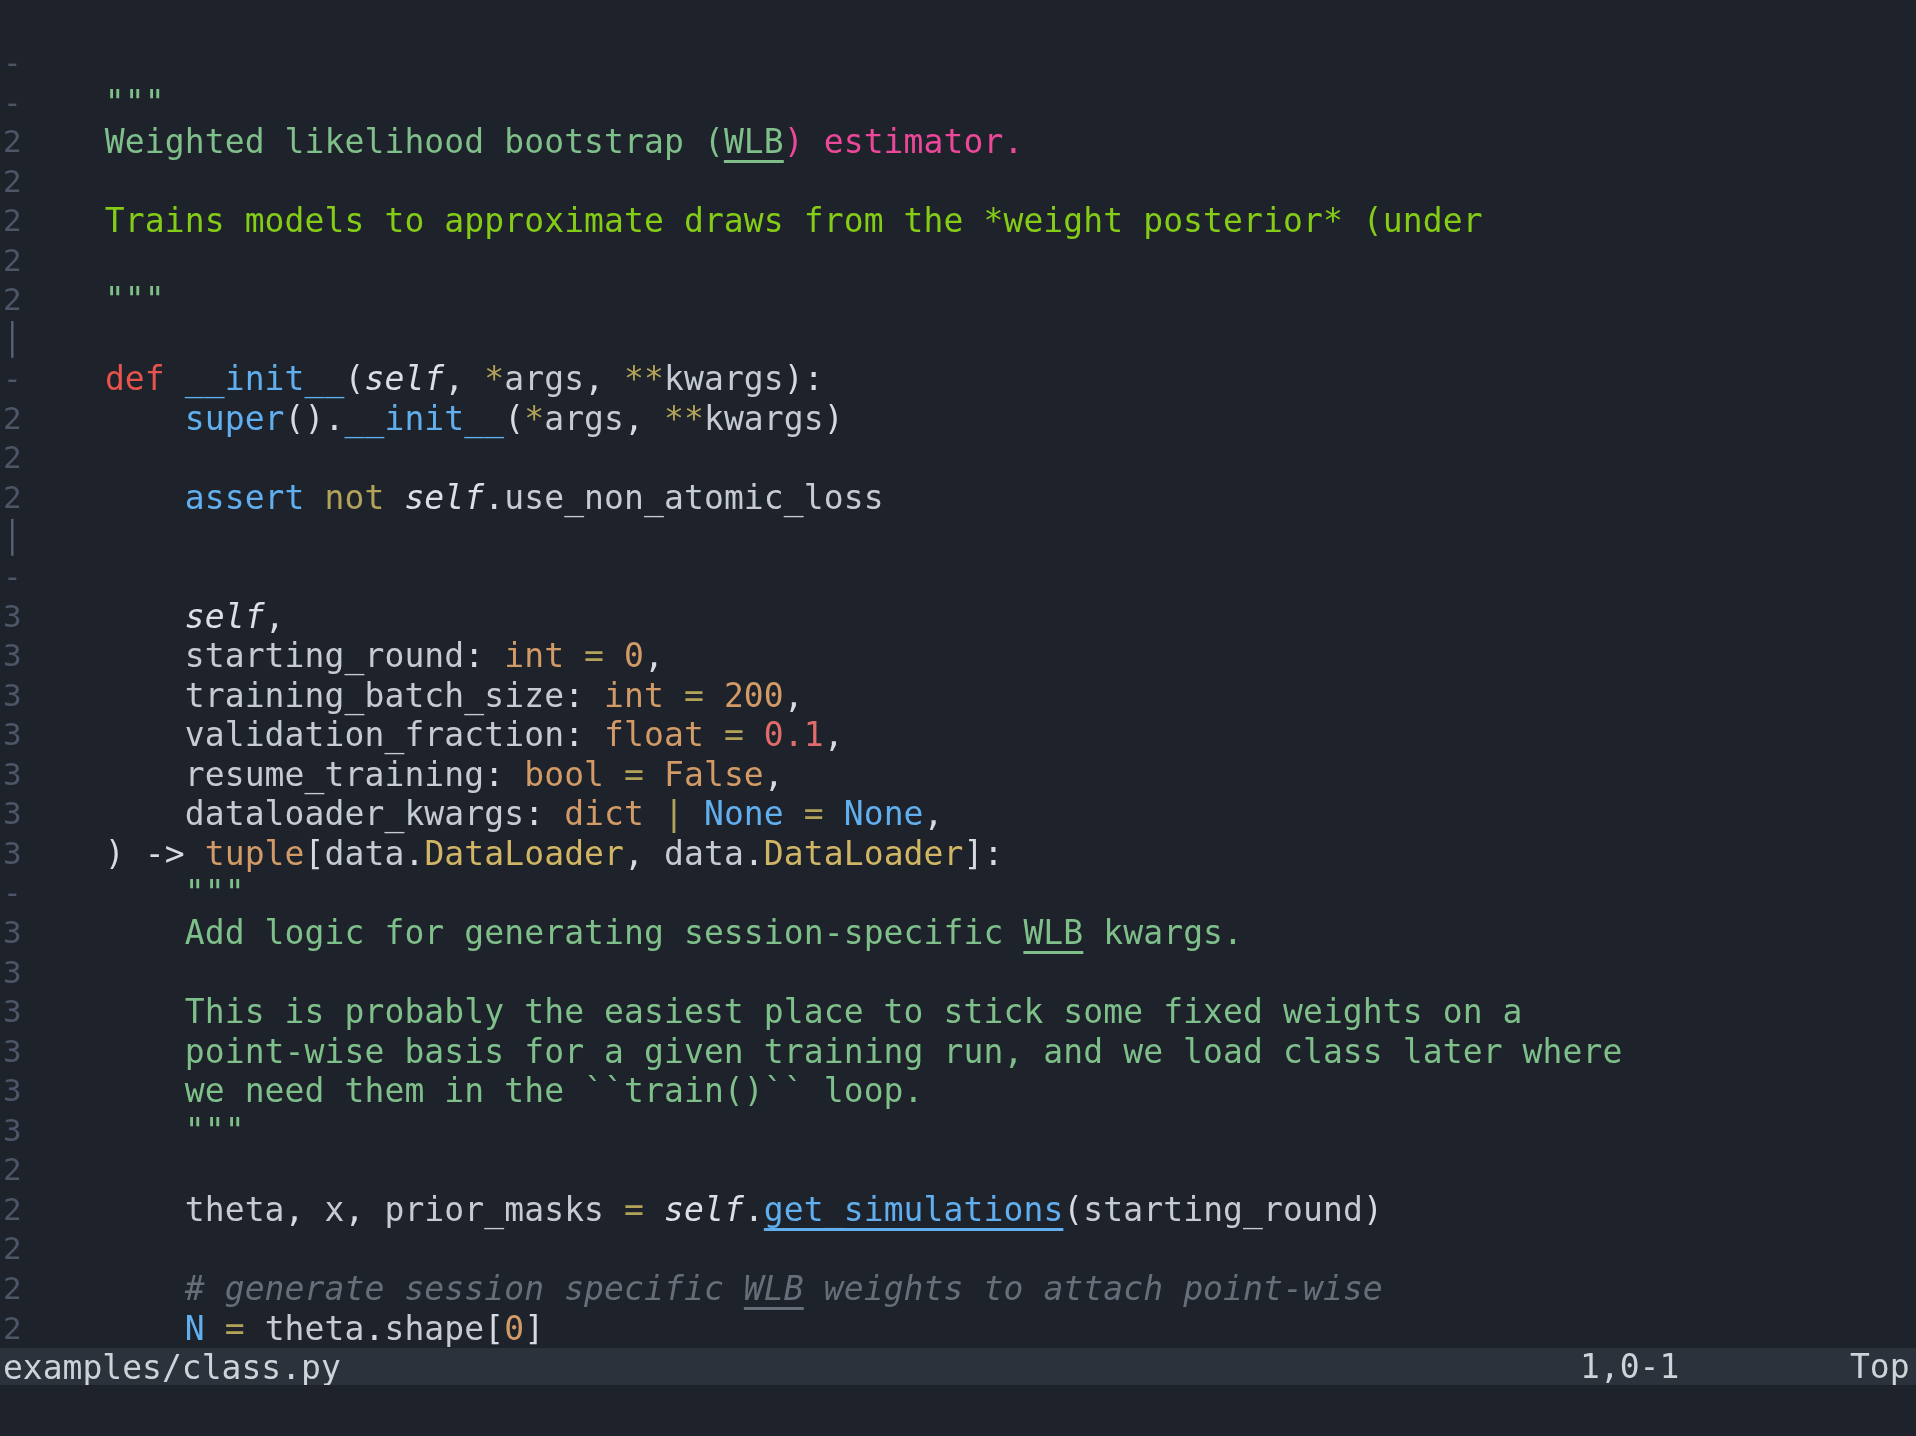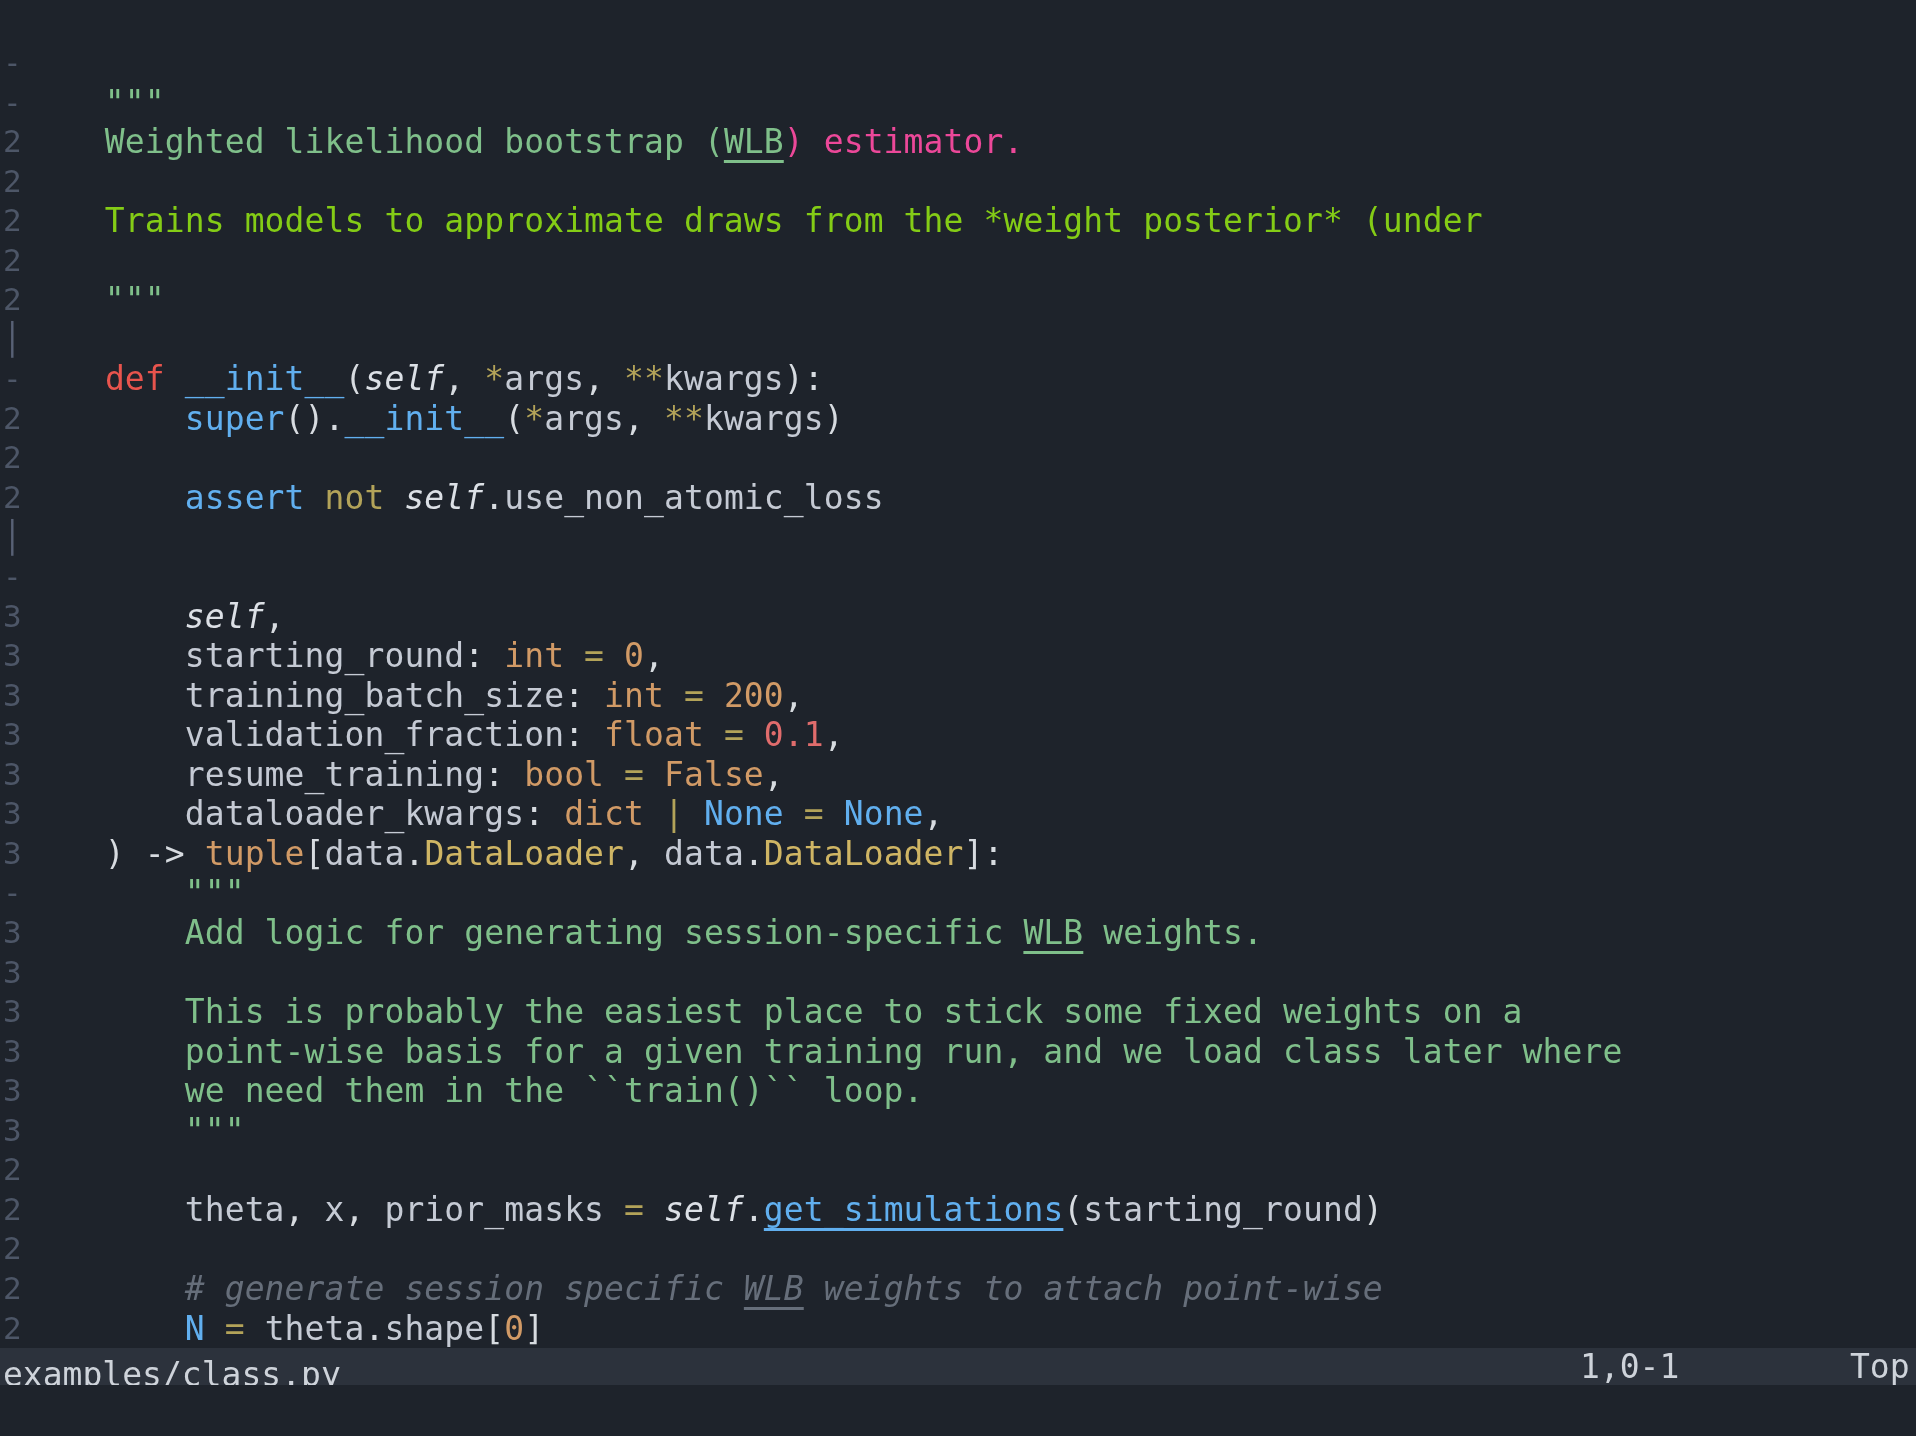--- a/index.html
+++ b/index.html
@@ -20,21 +20,21 @@
     flex:none;width:22px;padding-left:3px;overflow:visible;
     color:#4d5667;font-size:31px;
   }
   .code{flex:none;}
   .ul{text-decoration:underline;text-decoration-thickness:3px;text-underline-offset:7px;}
   .statusbar{
     position:absolute;left:0;top:1348px;width:1916px;height:37px;
     background:#2c323c;color:#ced3da;
     font-size:33px;line-height:37px;white-space:pre;
   }
-  .statusbar .filename{position:absolute;left:3px;top:8px;text-align:right;}
+  .statusbar .filename{position:absolute;left:3px;top:1px;text-align:right;}
   .statusbar .ruler{position:absolute;left:1580px;top:0;}
   .statusbar .toplabel{position:absolute;left:1850px;top:0;}
   .cmdline{
     position:absolute;left:0;top:1385px;width:1916px;height:51px;
     background:#1e232b;
   }
 </style>
 </head>
 <body>
 
@@ -55,21 +55,21 @@
       <div class="row"><span class="gutter" style="color: rgb(88, 97, 117);">│</span><span class="code"></span></div>
       <div class="row"><span class="gutter">-</span></div>
       <div class="row"><span class="gutter">3</span><span class="code"><span style="color: rgb(197, 202, 212);">        </span><span style="color: rgb(220, 224, 230); font-style: italic;">self</span><span style="color: rgb(215, 219, 224);">,</span></span></div>
       <div class="row"><span class="gutter">3</span><span class="code"><span style="color: rgb(197, 202, 212);">        starting_round</span><span style="color: rgb(215, 219, 224);">: </span><span style="color: rgb(209, 154, 102);">int</span><span style="color: rgb(197, 202, 212);"> </span><span style="color: rgb(179, 163, 89);">=</span><span style="color: rgb(197, 202, 212);"> </span><span style="color: rgb(209, 154, 102);">0</span><span style="color: rgb(215, 219, 224);">,</span></span></div>
       <div class="row"><span class="gutter">3</span><span class="code"><span style="color: rgb(197, 202, 212);">        training_batch_size</span><span style="color: rgb(215, 219, 224);">: </span><span style="color: rgb(209, 154, 102);">int</span><span style="color: rgb(197, 202, 212);"> </span><span style="color: rgb(179, 163, 89);">=</span><span style="color: rgb(197, 202, 212);"> </span><span style="color: rgb(209, 154, 102);">200</span><span style="color: rgb(215, 219, 224);">,</span></span></div>
       <div class="row"><span class="gutter">3</span><span class="code"><span style="color: rgb(197, 202, 212);">        validation_fraction</span><span style="color: rgb(215, 219, 224);">: </span><span style="color: rgb(209, 154, 102);">float</span><span style="color: rgb(197, 202, 212);"> </span><span style="color: rgb(179, 163, 89);">=</span><span style="color: rgb(197, 202, 212);"> </span><span style="color: rgb(224, 108, 108);">0.1</span><span style="color: rgb(215, 219, 224);">,</span></span></div>
       <div class="row"><span class="gutter">3</span><span class="code"><span style="color: rgb(197, 202, 212);">        resume_training</span><span style="color: rgb(215, 219, 224);">: </span><span style="color: rgb(209, 154, 102);">bool</span><span style="color: rgb(197, 202, 212);"> </span><span style="color: rgb(179, 163, 89);">=</span><span style="color: rgb(197, 202, 212);"> </span><span style="color: rgb(209, 154, 102);">False</span><span style="color: rgb(215, 219, 224);">,</span></span></div>
       <div class="row"><span class="gutter">3</span><span class="code"><span style="color: rgb(197, 202, 212);">        dataloader_kwargs</span><span style="color: rgb(215, 219, 224);">: </span><span style="color: rgb(209, 154, 102);">dict</span><span style="color: rgb(197, 202, 212);"> </span><span style="color: rgb(179, 163, 89);">|</span><span style="color: rgb(197, 202, 212);"> </span><span style="color: rgb(97, 175, 239);">None</span><span style="color: rgb(197, 202, 212);"> </span><span style="color: rgb(179, 163, 89);">=</span><span style="color: rgb(197, 202, 212);"> </span><span style="color: rgb(97, 175, 239);">None</span><span style="color: rgb(215, 219, 224);">,</span></span></div>
       <div class="row"><span class="gutter">3</span><span class="code"><span style="color: rgb(215, 219, 224);">    ) -&gt; </span><span style="color: rgb(209, 154, 102);">tuple</span><span style="color: rgb(215, 219, 224);">[</span><span style="color: rgb(197, 202, 212);">data</span><span style="color: rgb(215, 219, 224);">.</span><span style="color: rgb(207, 181, 100);">DataLoader</span><span style="color: rgb(215, 219, 224);">, </span><span style="color: rgb(197, 202, 212);">data</span><span style="color: rgb(215, 219, 224);">.</span><span style="color: rgb(207, 181, 100);">DataLoader</span><span style="color: rgb(215, 219, 224);">]:</span></span></div>
       <div class="row"><span class="gutter">-</span><span class="code"><span style="color: rgb(127, 191, 138);">        """</span></span></div>
-      <div class="row"><span class="gutter">3</span><span class="code"><span style="color: rgb(127, 191, 138);">        Add logic for generating session-specific </span><span class="ul" style="color: rgb(127, 191, 138);">WLB</span><span style="color: rgb(127, 191, 138);"> weights.</span></span></div>
+      <div class="row"><span class="gutter">3</span><span class="code"><span style="color: rgb(127, 191, 138);">        Add logic for generating session-specific </span><span class="ul" style="color: rgb(127, 191, 138);">WLB</span><span style="color: rgb(127, 191, 138);"> kwargs.</span></span></div>
       <div class="row"><span class="gutter">3</span><span class="code"></span></div>
       <div class="row"><span class="gutter">3</span><span class="code"><span style="color: rgb(127, 191, 138);">        This is probably the easiest place to stick some fixed weights on a</span></span></div>
       <div class="row"><span class="gutter">3</span><span class="code"><span style="color: rgb(127, 191, 138);">        point-wise basis for a given training run, and we load class later where</span></span></div>
       <div class="row"><span class="gutter">3</span><span class="code"><span style="color: rgb(127, 191, 138);">        we need them in the ``train()`` loop.</span></span></div>
       <div class="row"><span class="gutter">3</span><span class="code"><span style="color: rgb(127, 191, 138);">        """</span></span></div>
       <div class="row"><span class="gutter">2</span><span class="code"></span></div>
       <div class="row"><span class="gutter">2</span><span class="code"><span style="color: rgb(197, 202, 212);">        theta</span><span style="color: rgb(215, 219, 224);">, </span><span style="color: rgb(197, 202, 212);">x</span><span style="color: rgb(215, 219, 224);">, </span><span style="color: rgb(197, 202, 212);">prior_masks</span><span style="color: rgb(197, 202, 212);"> </span><span style="color: rgb(179, 163, 89);">=</span><span style="color: rgb(197, 202, 212);"> </span><span style="color: rgb(220, 224, 230); font-style: italic;">self</span><span style="color: rgb(215, 219, 224);">.</span><span class="ul" style="color: rgb(97, 175, 239);">get_simulations</span><span style="color: rgb(215, 219, 224);">(</span><span style="color: rgb(197, 202, 212);">starting_round</span><span style="color: rgb(215, 219, 224);">)</span></span></div>
       <div class="row"><span class="gutter">2</span><span class="code"></span></div>
       <div class="row"><span class="gutter">2</span><span class="code"><span style="color: rgb(197, 202, 212);">        </span><span style="color: rgb(102, 110, 122); font-style: italic;"># generate session specific </span><span class="ul" style="color: rgb(102, 110, 122); font-style: italic;">WLB</span><span style="color: rgb(102, 110, 122); font-style: italic;"> weights to attach point-wise</span></span></div>
       <div class="row"><span class="gutter">2</span><span class="code"><span style="color: rgb(197, 202, 212);">        </span><span style="color: rgb(97, 175, 239);">N</span><span style="color: rgb(197, 202, 212);"> </span><span style="color: rgb(179, 163, 89);">=</span><span style="color: rgb(197, 202, 212);"> </span><span style="color: rgb(197, 202, 212);">theta</span><span style="color: rgb(215, 219, 224);">.</span><span style="color: rgb(197, 202, 212);">shape</span><span style="color: rgb(215, 219, 224);">[</span><span style="color: rgb(209, 154, 102);">0</span><span style="color: rgb(215, 219, 224);">]</span></span></div>

